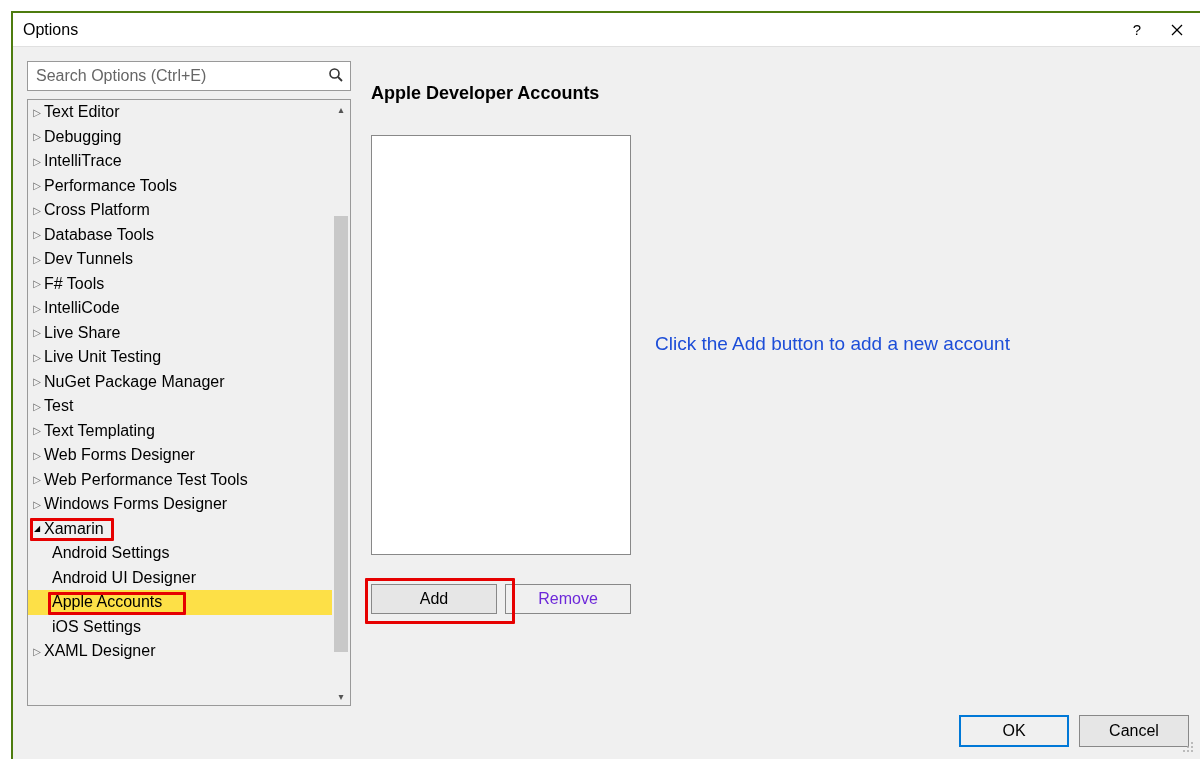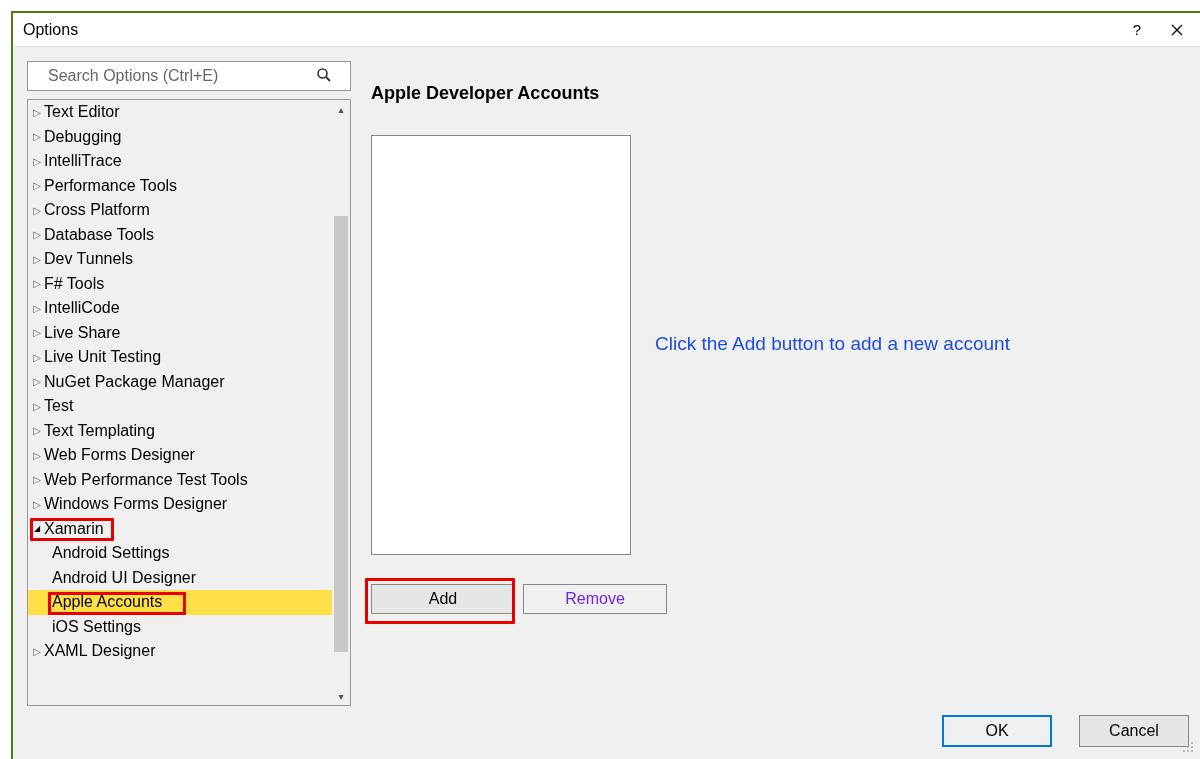--- a/index.html
+++ b/index.html
@@ -58,21 +58,21 @@
     width: 324px;
     display: flex;
     flex-direction: column;
   }
   .search-wrap {
     border: 1px solid #999;
     background: #fff;
     height: 30px;
     display: flex;
     align-items: center;
-    padding: 0 18px;
+    padding: 0 6px;
     margin-bottom: 8px;
   }
   .search-input {
     flex: 1;
     border: none;
     outline: none;
     font-size: 16px;
     color: #333;
   }
   .search-input::placeholder { color: #666; }
@@ -146,41 +146,41 @@
     padding-top: 198px;
     text-align: left;
   }
   .btn-row {
     margin-top: 12px;
     display: flex;
     gap: 8px;
     position: relative;
   }
   .btn {
-    width: 144px;
+    width: 126px;
     height: 30px;
     border: 1px solid #888;
     background: #e6e6e6;
     font-size: 16px;
     display: flex;
     align-items: center;
     justify-content: center;
   }
   .btn.disabled { color: #6d28d9; background: #f0f0f0; }
   .add-highlight {
     position: absolute;
     left: -6px; top: -6px;
     width: 150px; height: 46px;
   }
   .footer {
     height: 50px;
     display: flex;
     justify-content: flex-end;
     align-items: center;
-    gap: 27px;
+    gap: 10px;
     padding-right: 2px;
   }
   .footer .btn { width: 110px; height: 32px; }
   .btn.primary { border: 2px solid #0078d7; background:#f0f0f0; }
   .resize-grip {
     position: absolute;
     right: 6px; bottom: 6px;
     width: 14px; height: 14px;
     color:#aaa;
   }

